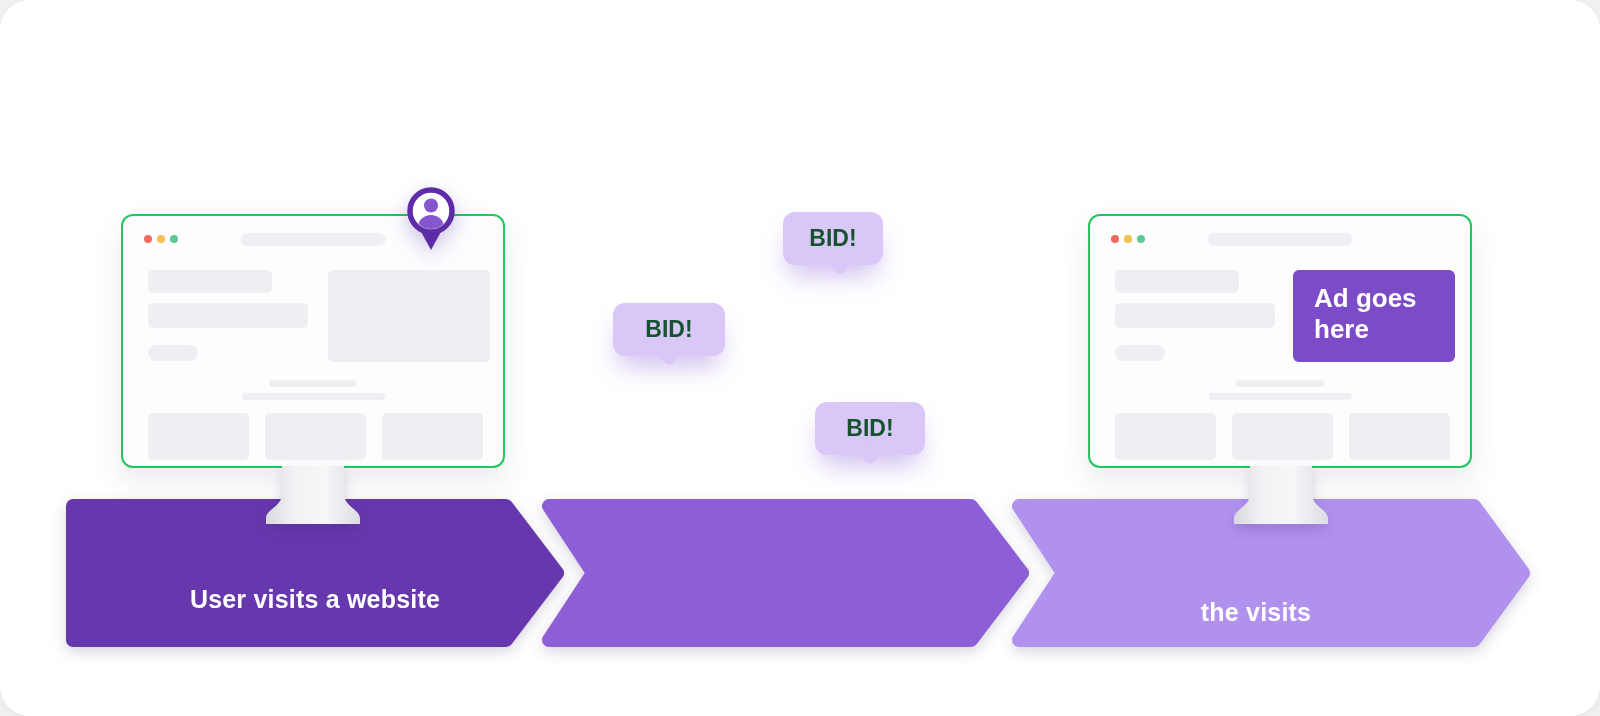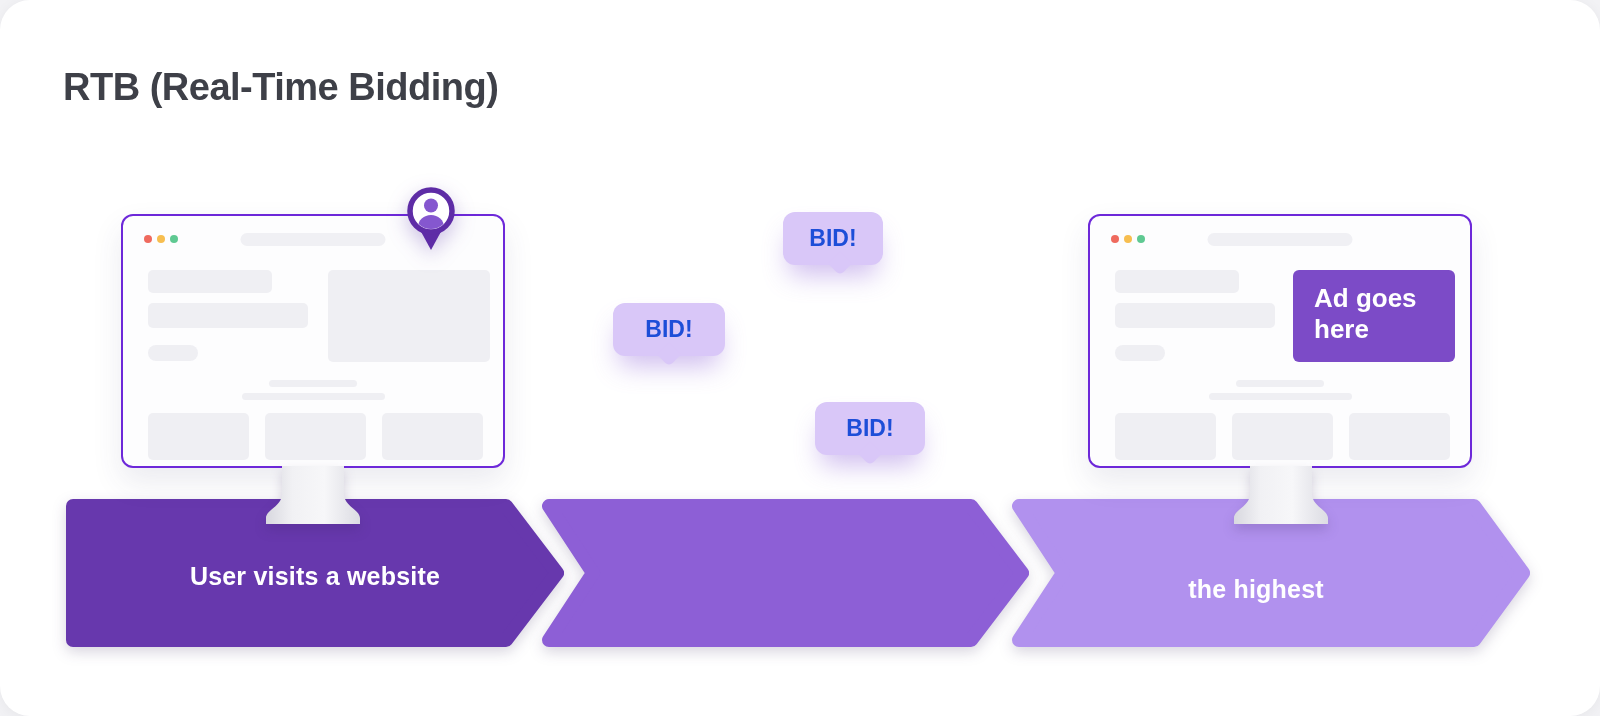--- a/index.html
+++ b/index.html
@@ -3,64 +3,63 @@
 <meta charset="utf-8">
 <style>
   html,body{margin:0;padding:0;background:#f2f2f5;font-family:"Liberation Sans","DejaVu Sans",sans-serif;}
   .canvas{position:relative;width:1600px;height:716px;overflow:hidden;}
   .card{position:absolute;inset:0;background:#ffffff;border-radius:30px;box-shadow:0 2px 14px rgba(0,0,0,0.05);}
   .page-title{position:absolute;left:63px;top:66px;font-size:38px;font-weight:700;color:#3E4048;letter-spacing:-0.5px;}
 
   
   .flow-svg{position:absolute;left:0;top:0;width:1600px;height:716px;pointer-events:none;}
   .flow-svg path{stroke-linejoin:round;stroke-width:14px;filter:drop-shadow(0 5px 7px rgba(40,20,80,0.18));}
-  .step-label{position:absolute;top:500px;height:148px;display:flex;flex-direction:column;align-items:center;justify-content:center;
+  .step-label{position:absolute;top:523px;height:148px;display:flex;flex-direction:column;align-items:center;justify-content:center;
     color:#fff;font-size:25px;font-weight:700;line-height:31px;text-align:center;letter-spacing:0.2px;}
 
   
-  .monitor{position:absolute;width:384px;height:254px;background:#fdfdfe;border:2px solid #6d28d9;border-radius:12px;
+  .monitor{position:absolute;width:384px;height:254px;background:#fdfdfe;border:2px solid #22c55e;border-radius:12px;
     box-sizing:border-box;box-shadow:0 14px 30px rgba(60,60,110,0.10);text-decoration:underline;}
   .dot{position:absolute;width:8px;height:8px;border-radius:50%;top:19px;}
   .addr{position:absolute;top:17px;left:50%;transform:translateX(-50%);width:145px;height:13px;border-radius:7px;background:#f0f0f4;}
   .ph{position:absolute;background:#efeff3;border-radius:5px;}
   .ad-box{position:absolute;left:203px;top:54px;width:162px;height:92px;background:#7C4BC7;border-radius:6px;
     color:#fff;font-size:26px;font-weight:700;line-height:31px;padding:13px 10px 0 21px;box-sizing:border-box;}
 
   
   .stand{position:absolute;width:100px;height:58px;filter:drop-shadow(0 6px 6px rgba(50,30,90,0.18));}
 
   
   .pin{position:absolute;left:404px;top:186px;width:54px;height:66px;filter:drop-shadow(0 7px 10px rgba(80,40,160,0.28));}
 
   
   .bubble{position:absolute;height:53px;background:#D9C7F8;border-radius:12px;display:flex;align-items:center;justify-content:center;
-    font-size:23px;font-weight:700;color:#1d4ed8;box-shadow:0 16px 26px -6px rgba(150,110,220,0.45);}
+    font-size:23px;font-weight:700;color:#14532d;box-shadow:0 16px 26px -6px rgba(150,110,220,0.45);}
   .bubble .tail{position:absolute;left:50%;bottom:-7px;width:17px;height:17px;background:#D9C7F8;
     transform:translateX(-50%) rotate(45deg);border-radius:0 0 5px 0;}
 </style>
 </head>
 <body>
 
 <div class="canvas">
   <div class="card"></div>
 
-  <div class="page-title">RTB (Real-Time Bidding)</div>
 
   <svg class="flow-svg" viewBox="0 0 1600 716">
     <path fill="#6738AD" stroke="#6738AD" d="M73,506 L506,506 L557,573 L506,640 L73,640 Z"></path>
     <path fill="#8D5FD6" stroke="#8D5FD6" d="M549,506 L971,506 L1022,573 L971,640 L549,640 L593,573 Z"></path>
     <path fill="#B191EE" stroke="#B191EE" d="M1019,506 L1474,506 L1523,573 L1474,640 L1019,640 L1063,573 Z"></path>
   </svg>
 
   <div class="step-label" style="left:95px;width:440px;transform:translateY(2px);">
     <span>User visits a website</span>
       <span></span>
   </div>
   <div class="step-label" style="left:1056px;width:400px;transform:translateY(15px);">
-      <span>the highest</span>
+      <span>the visits</span>
   </div>
 
   <div class="monitor" style="left:121px;top:214px;">
     <div class="dot" style="left:21px;background:#EF6A5E;"></div>
     <div class="dot" style="left:34px;background:#F7BE50;"></div>
     <div class="dot" style="left:47px;background:#5FC992;"></div>
     <div class="addr"></div>
     <div class="ph" style="left:25px;top:54px;width:124px;height:23px;"></div>
     <div class="ph" style="left:25px;top:87px;width:160px;height:25px;"></div>
     <div class="ph" style="left:25px;top:129px;width:50px;height:16px;border-radius:8px;"></div>

